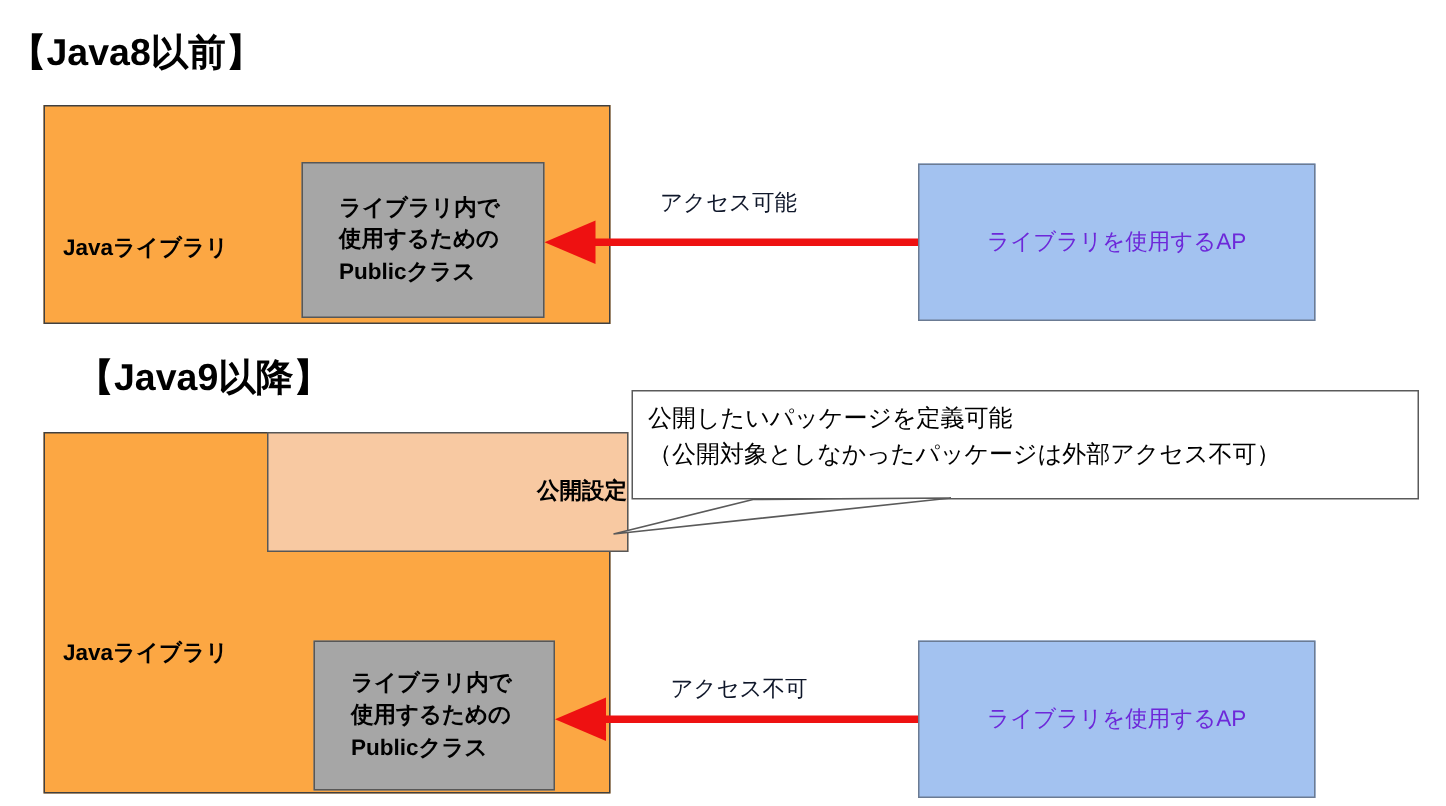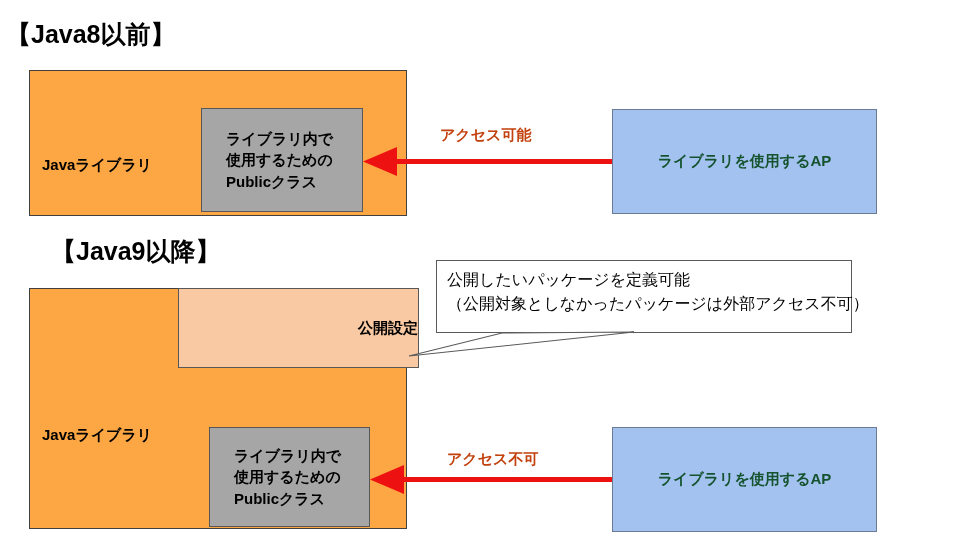--- a/index.html
+++ b/index.html
@@ -79,33 +79,33 @@
   .ap-box {
     position: absolute;
     background: #A3C2F0;
     border: 1.5px solid #6B7B93;
     box-sizing: border-box;
     display: flex;
     align-items: center;
     justify-content: center;
   }
   .ap-text {
-    font-weight: bold;
+    font-weight: normal;
     font-size: 15px;
-    color: #14532d;
+    color: #6d28d9;
     white-space: nowrap;
   }
 
   
   .arrow-wrap { position: absolute; }
   .arrow-label {
     position: absolute;
-    font-weight: bold;
+    font-weight: normal;
     font-size: 15px;
-    color: #c2410c;
+    color: #0f172a;
     white-space: nowrap;
   }
 
   
   .callout-box {
     position: absolute;
     background: #ffffff;
     border: 1.2px solid #5A5A5A;
     box-sizing: border-box;
   }
@@ -174,21 +174,21 @@
       <line x1="34" y1="18.5" x2="249" y2="18.5" stroke="#EE1111" stroke-width="5"></line>
       <polygon points="3,18.5 37,4 37,33" fill="#EE1111"></polygon>
     </svg>
   </div>
   <div class="arrow-label" style="left:447px; top:450px;">アクセス不可</div>
 
   <div class="ap-box" style="left:612px; top:427px; width:265px; height:105px;">
     <div class="ap-text">ライブラリを使用するAP</div>
   </div>
 
-  <div class="callout-box" style="left:436px; top:260px; width:416px; height:73px;">
+  <div class="callout-box" style="left:421px; top:260px; width:525px; height:73px;">
     <div class="callout-text">
       <div>公開したいパッケージを定義可能</div>
       <div>（公開対象としなかったパッケージは外部アクセス不可）</div>
     </div>
   </div>
 
   <div class="callout-tail" style="left:404px; top:330px; width:230px; height:32px;">
     <svg width="230" height="32" viewBox="0 0 230 32">
       <polygon points="5,26 98,3 230,2" fill="#ffffff" stroke="#5A5A5A" stroke-width="1.1" stroke-linejoin="miter"></polygon>
     </svg>

